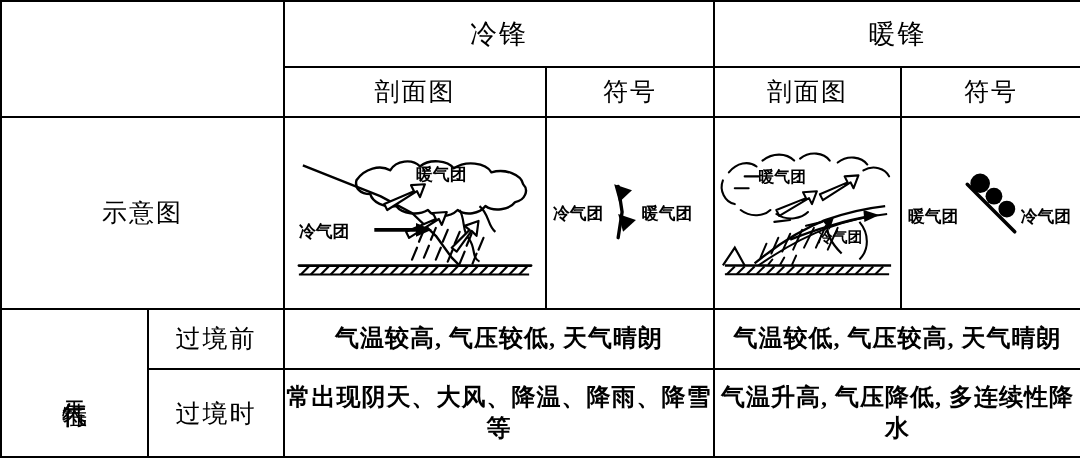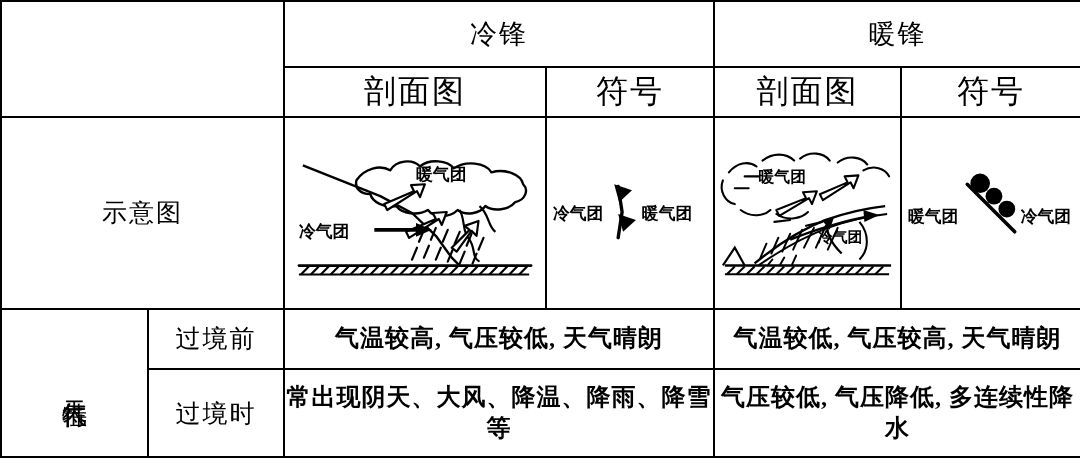--- a/index.html
+++ b/index.html
@@ -18,21 +18,21 @@
     table-layout:fixed;
   }
   table.frontcmp td{
     border:2px solid #000;
     text-align:center;
     vertical-align:middle;
     padding:0;
     background:#fff;
   }
   .hdr-main{font-size:27px;letter-spacing:2px;}
-  .hdr-sub{font-size:32px;letter-spacing:2px;}
+  .hdr-sub{font-size:25px;letter-spacing:2px;}
   .rowlabel{font-size:25px;letter-spacing:2px;border-radius:21px;}
   .vlabel{
     font-size:25px;
     line-height:1.08;
     letter-spacing:1px;
     display:flex;
     align-items:center;
     justify-content:center;
     height:100%;
   }
@@ -289,19 +289,19 @@
             </div>
         </td>
         <td class="rowlabel">过境前</td>
         <td colspan="2" class="desc">气温较高, 气压较低, 天气晴朗</td>
         <td colspan="2" class="desc">气温较低, 气压较高, 天气晴朗</td>
       </tr>
 
       <tr>
         <td class="rowlabel" style="height:86px;text-align:center;">过境时</td>
         <td colspan="2" class="desc bold">常出现阴天、大风、降温、降雨、降雪等</td>
-        <td colspan="2" class="desc bold">气压较低, 气压降低, 多连续性降水</td>
+        <td colspan="2" class="desc bold">气温升高, 气压降低, 多连续性降水</td>
       </tr>
     </tbody>
   </table>
 
 
 </div>
 
 </body></html>

